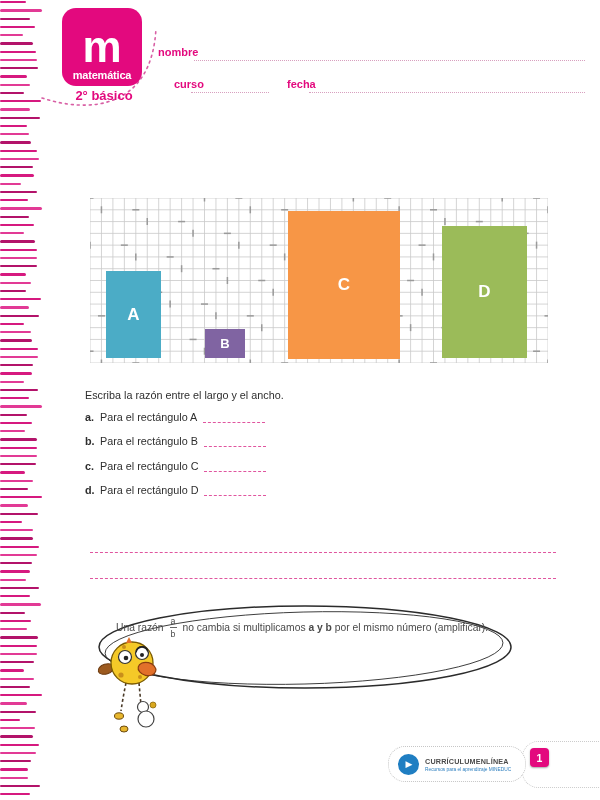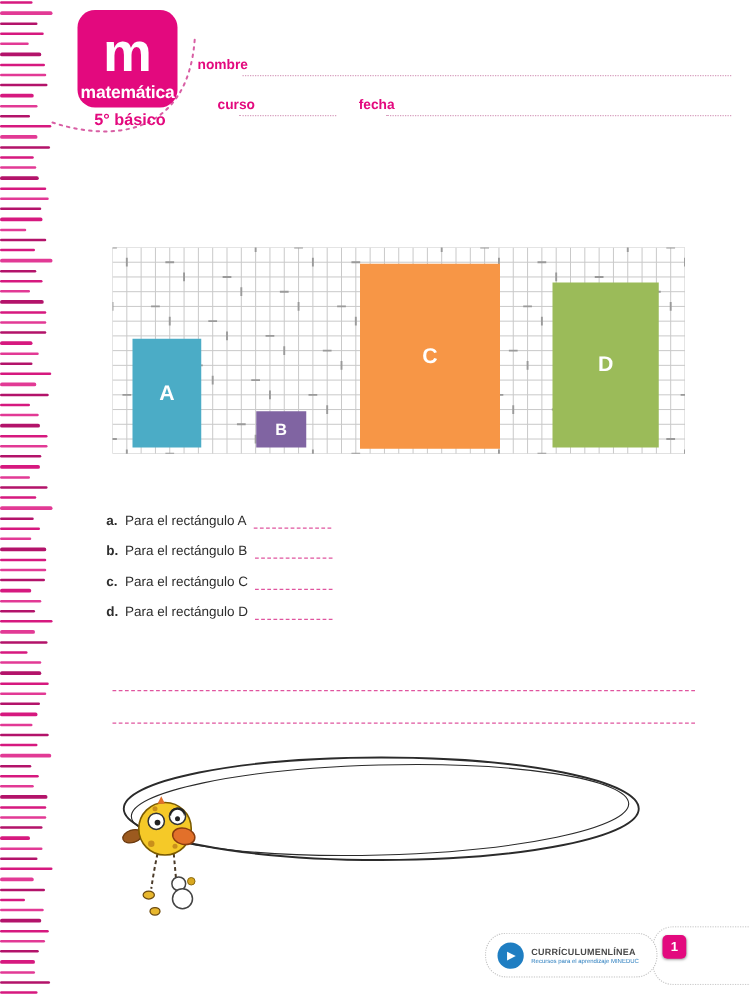--- a/index.html
+++ b/index.html
@@ -5,21 +5,21 @@
   html,body{margin:0;padding:0;background:#fff;}
   .page{position:relative;width:600px;height:800px;background:#ffffff;overflow:hidden;
         font-family:"Liberation Sans",sans-serif;color:#2e2e2e;}
   
   #left-scribble{position:absolute;left:0;top:0;width:50px;height:800px;z-index:2;}
   #left-scribble .stroke{position:absolute;left:0;height:2.4px;border-radius:2px;}
   
   .logo-box{position:absolute;left:62px;top:8px;width:80px;height:78px;border-radius:14px;z-index:3;
             display:flex;flex-direction:column;justify-content:flex-end;align-items:center;padding-bottom:5px;box-sizing:border-box;}
   .logo-m{font-size:44px;font-weight:bold;color:#fff;line-height:40px;margin-bottom:2px;}
-  .logo-subject{font-size:14px;font-weight:bold;color:#fff;letter-spacing:-0.2px;}
+  .logo-subject{font-size:11px;font-weight:bold;color:#fff;letter-spacing:-0.2px;}
   .grade{position:absolute;left:64px;top:88px;width:80px;text-align:center;font-size:13px;font-weight:bold;z-index:3;}
   .logo-curve{position:absolute;left:36px;top:0;width:135px;height:118px;z-index:1;}
   .field-label{position:absolute;font-size:11px;font-weight:bold;}
   .lbl-nombre{left:158px;top:46px;}
   .lbl-curso{left:174px;top:78px;}
   .lbl-fecha{left:287px;top:78px;}
   .dotline{position:absolute;border-bottom:1.6px dotted #d8a0bf;height:12px;}
   .line-nombre{left:194px;top:48px;width:391px;}
   .line-curso{left:191px;top:80px;width:78px;}
   .line-fecha{left:309px;top:80px;width:276px;}
@@ -170,21 +170,21 @@
       <div class="stroke" style="top: 793px; width: 30.3px; background: rgb(214, 25, 127);"></div>
     </div>
 
   <svg class="logo-curve" viewBox="0 0 135 118">
     <path d="M6,98 C55,114 116,108 120,28" fill="none" stroke="#d85fa4" stroke-width="1.6" stroke-dasharray="2,4" stroke-linecap="round"></path>
   </svg>
   <div class="logo-box" style="background-color: rgb(227, 9, 126);">
     <div class="logo-m">m</div>
     <div class="logo-subject">matemática</div>
   </div>
-  <div class="grade" style="color: rgb(227, 9, 126);">5° básico</div>
+  <div class="grade" style="color: rgb(227, 9, 126);">2° básico</div>
 
   <div class="field-label lbl-nombre" style="color: rgb(227, 9, 126);">nombre</div>
   <div class="dotline line-nombre"></div>
   <div class="field-label lbl-curso" style="color: rgb(227, 9, 126);">curso</div>
   <div class="dotline line-curso"></div>
   <div class="field-label lbl-fecha" style="color: rgb(227, 9, 126);">fecha</div>
   <div class="dotline line-fecha"></div>
 
 
   <div class="grid-area">
@@ -349,20 +349,21 @@
       <span>B</span>
     </div>
     <div class="rect rect-c" style="background-color: rgb(247, 150, 70);">
       <span>C</span>
     </div>
     <div class="rect rect-d" style="background-color: rgb(155, 187, 89);">
       <span>D</span>
     </div>
   </div>
 
+  <div class="prompt">Escriba la razón entre el largo y el ancho.</div>
   <div class="items">
     <div class="item">
       <span class="it-letter">a.</span>
       <span>Para el rectángulo A</span>
       <span class="ans-line"></span>
     </div>
     <div class="item">
       <span class="it-letter">b.</span>
       <span>Para el rectángulo B</span>
       <span class="ans-line"></span>
@@ -379,20 +380,29 @@
     </div>
   </div>
 
   <div class="ans-big ans-big-1"></div>
   <div class="ans-big ans-big-2"></div>
 
   <svg class="bubble-svg" viewBox="0 0 420 92">
     <ellipse cx="210" cy="45" rx="206" ry="41" fill="#ffffff" stroke="#2b2b2b" stroke-width="1.5"></ellipse>
     <ellipse cx="209" cy="46" rx="199" ry="36" fill="none" stroke="#2b2b2b" stroke-width="0.9" transform="rotate(-1.5 210 45)"></ellipse>
   </svg>
+  <div class="bubble-line1">
+    <span>Una razón</span>
+    <span class="fraction">
+      <span>a</span>
+      <span class="frac-bar"></span>
+      <span>b</span>
+    </span>
+    <span><span>no cambia si multiplicamos </span><b>a y b</b><span> por el mismo número (amplificar).</span></span>
+  </div>
 
   <svg class="bird-svg" viewBox="0 0 85 108">
     <path d="M30,47 q-3,14 -5,28" fill="none" stroke="#4a3a28" stroke-width="1.6" stroke-dasharray="3,2.4"></path>
     <path d="M43,47 q1,11 2,22" fill="none" stroke="#4a3a28" stroke-width="1.6" stroke-dasharray="3,2.4"></path>
     <ellipse cx="10" cy="33" rx="8" ry="5" fill="#9c5a1f" stroke="#6b3a0f" stroke-width="1" transform="rotate(-18 10 33)"></ellipse>
     <circle cx="36" cy="27" r="21" fill="#f5c928" stroke="#7a5a00" stroke-width="1.3"></circle>
     <circle cx="25" cy="39" r="2.6" fill="#c98f1b"></circle>
     <circle cx="44" cy="41" r="2" fill="#c98f1b"></circle>
     <circle cx="28" cy="11" r="2" fill="#c98f1b"></circle>
     <path d="M30,7 l3,-6 l3,6 z" fill="#e2702a"></path>

